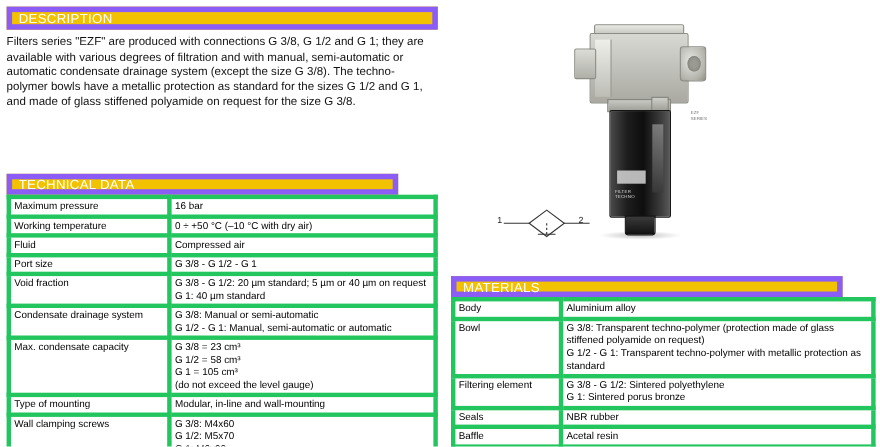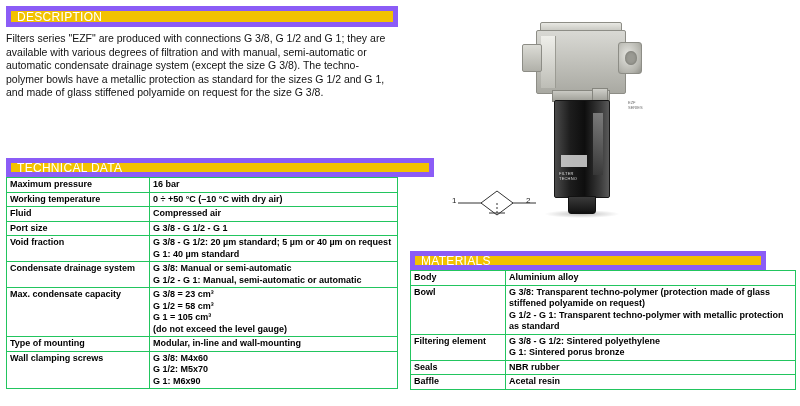--- a/index.html
+++ b/index.html
@@ -32,21 +32,21 @@
   }
   .section-bar .title {
     font-size: 12px;
     color: #ffffff;
     letter-spacing: 0.3px;
   }
   .section-bar.desc {
     left: 6px; top: 6px; width: 392px; height: 21px;
   }
   .section-bar.tech {
-    left: 6px; top: 158px; width: 428px; height: 19px;
+    left: 6px; top: 158px; width: 356px; height: 19px;
   }
   .section-bar.mat {
     left: 410px; top: 251px; width: 356px; height: 19px;
   }
 
   
   .desc-text {
     position: absolute;
     left: 6px; top: 32px; width: 390px;
     font-size: 10.5px;
@@ -56,26 +56,25 @@
   }
 
   
   table.data {
     position: absolute;
     border-collapse: collapse;
     font-size: 9px;
     table-layout: fixed;
   }
   table.data td {
-    border: 1px solid #22c55e;
+    border: 4px solid #22c55e;
     padding: 1px 3px 1px 3px;
     vertical-align: top;
     line-height: 11.5px;
     color: #000000;
-    font-weight: bold;
   }
   table.data td.label {
     width: 136px;
   }
   table.data td.val {
     width: auto;
   }
   table.tech {
     left: 6px; top: 177px; width: 392px;
   }

